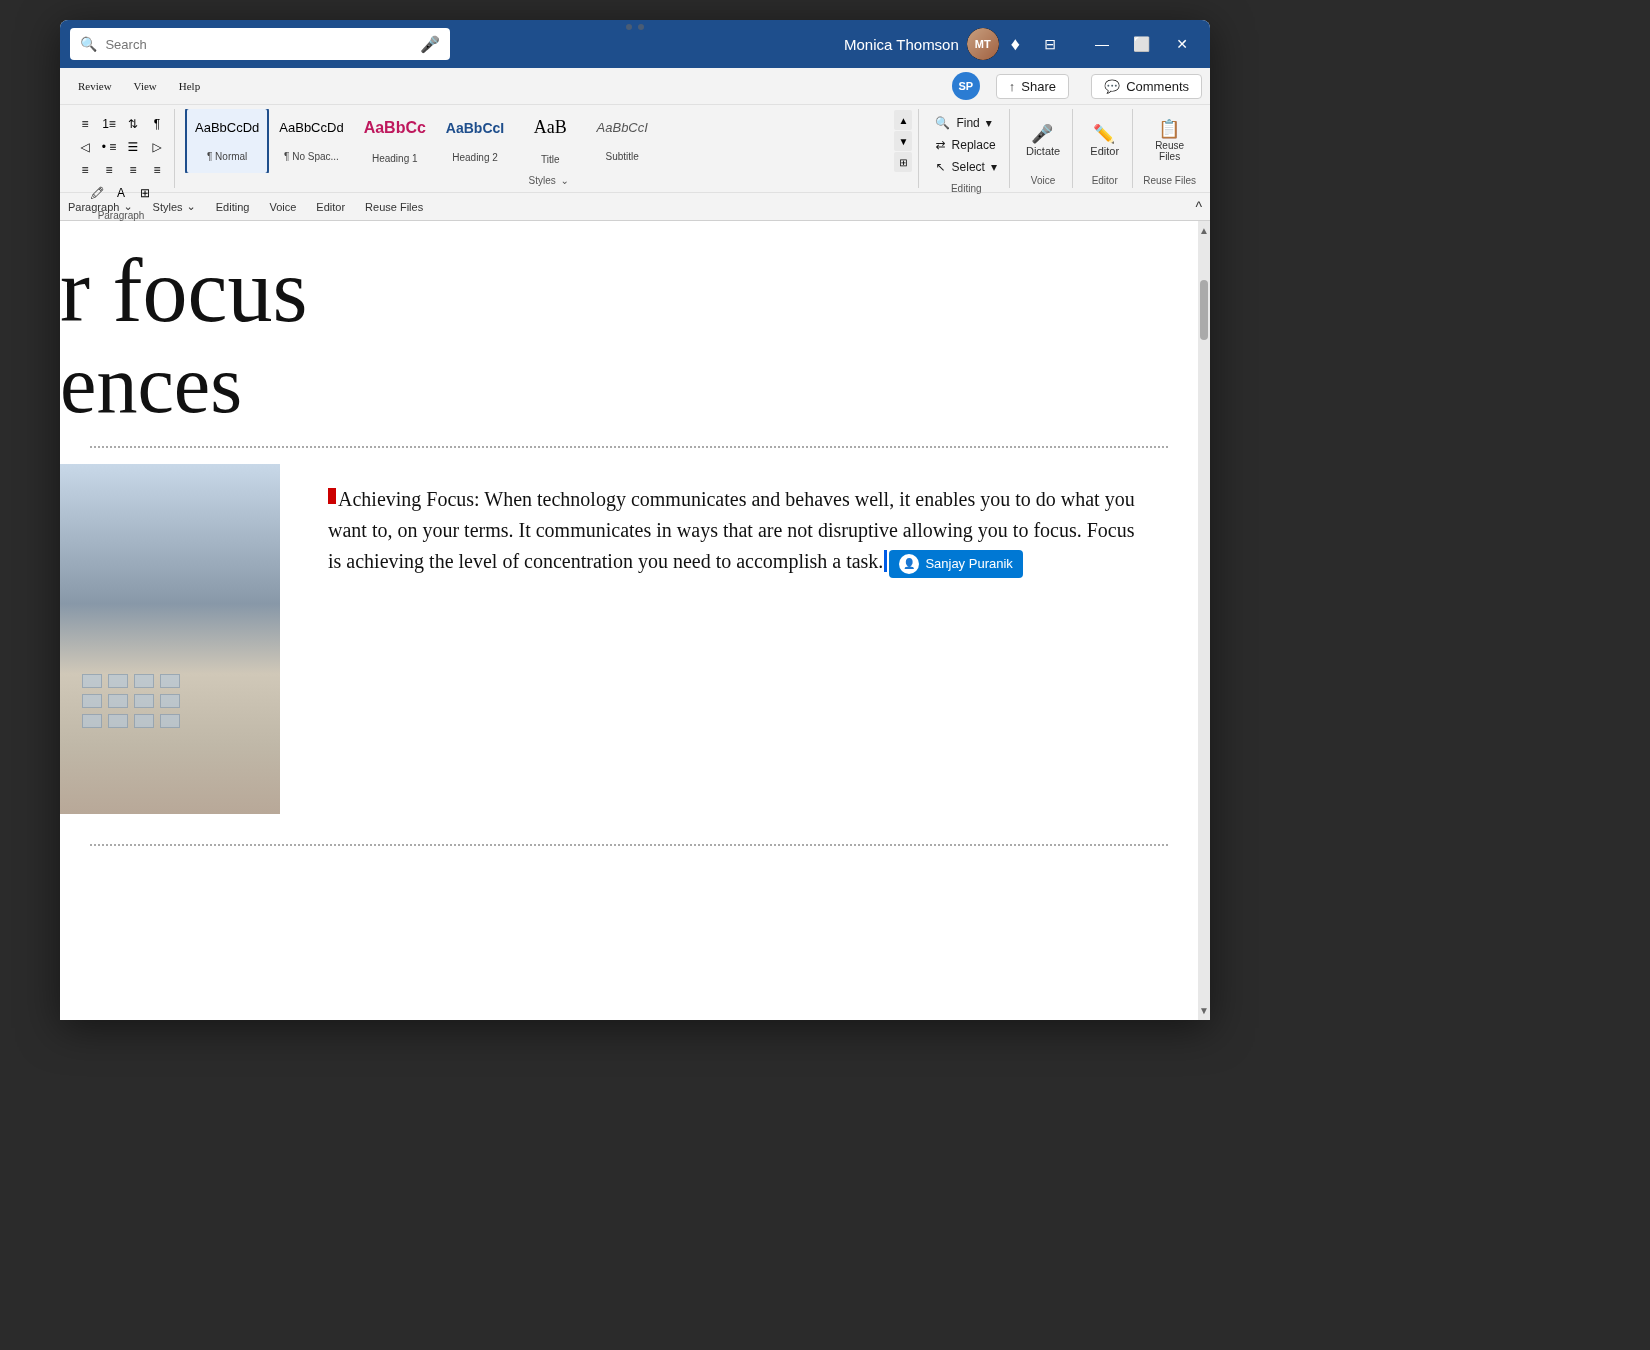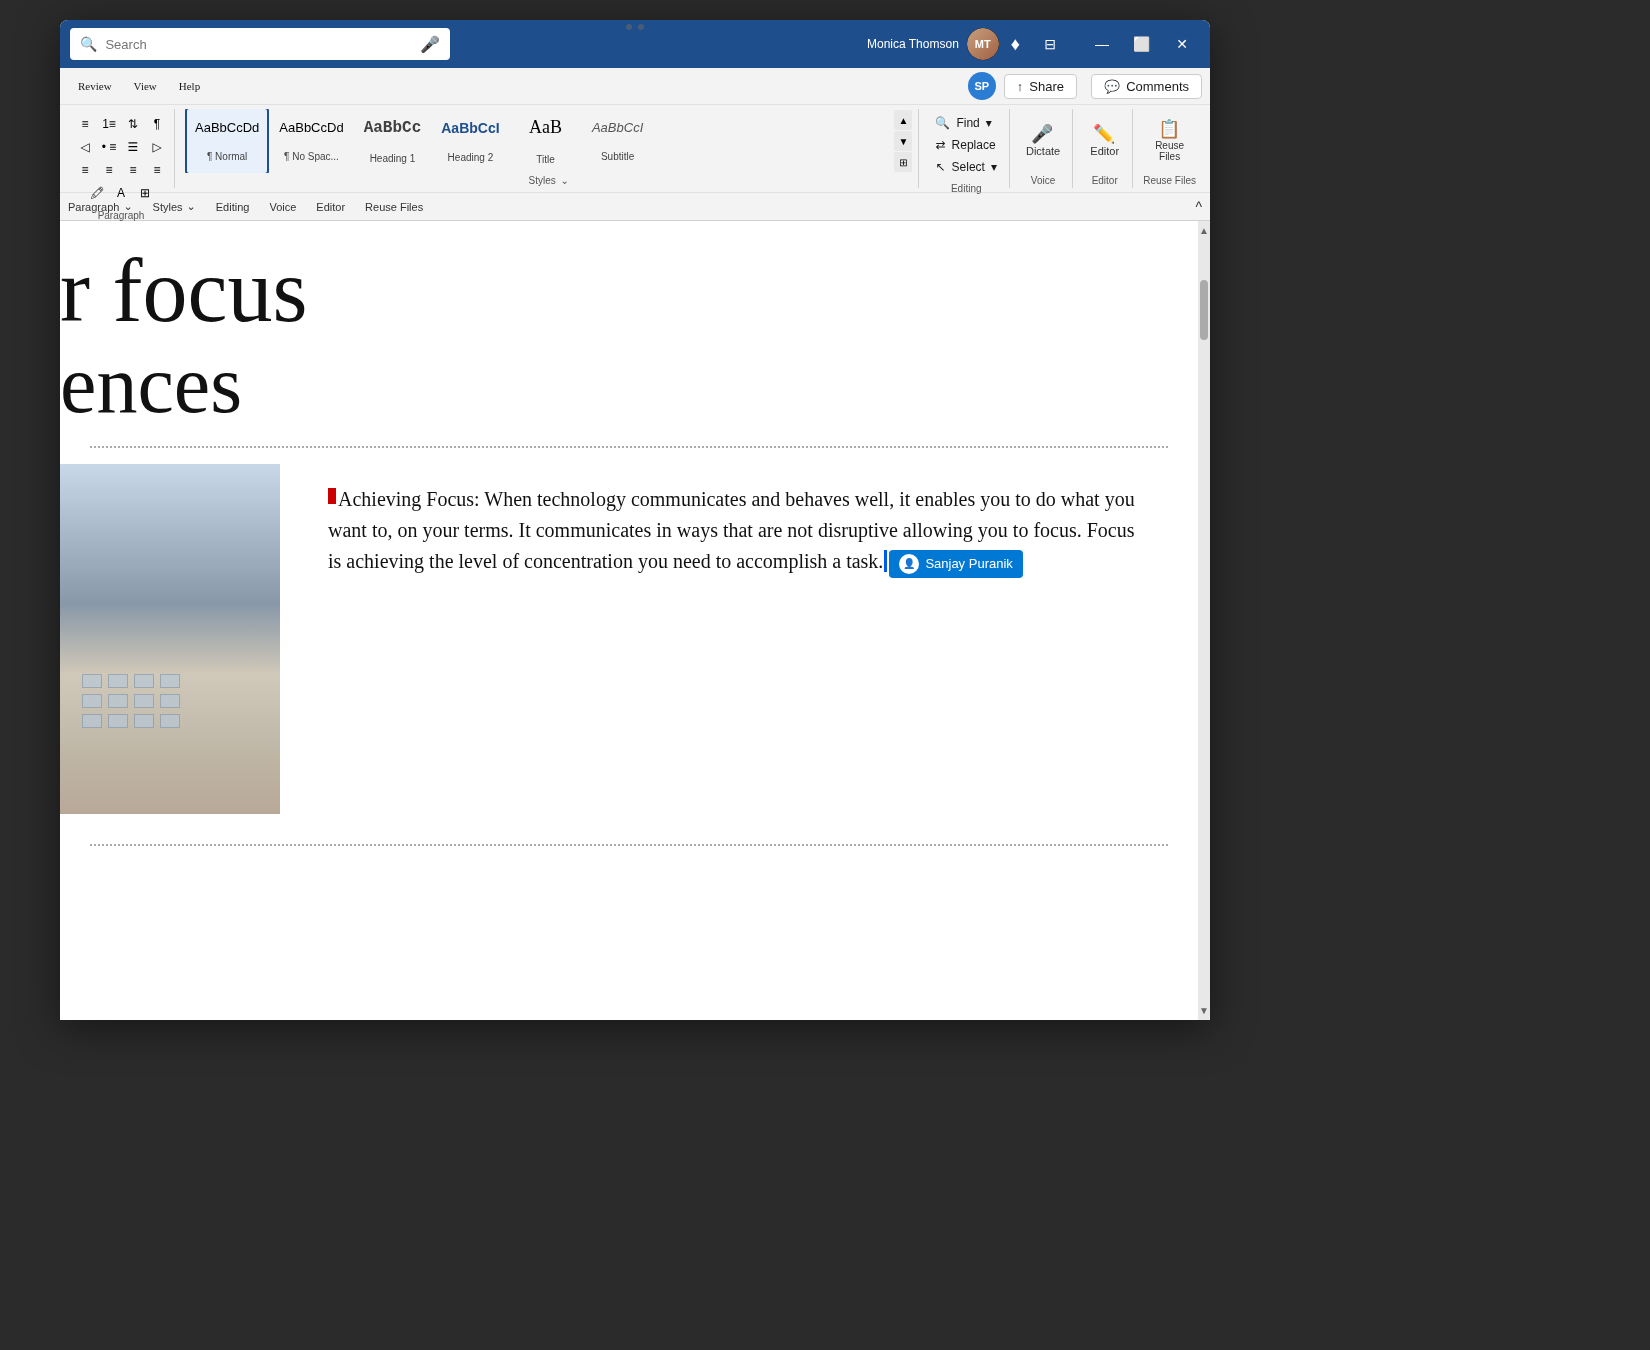--- a/index.html
+++ b/index.html
@@ -62,21 +62,21 @@
 
     .mic-icon {
       color: #555;
       font-size: 16px;
     }
 
     .title-bar-spacer { flex: 1; }
 
     .user-name {
       color: #fff;
-      font-size: 12px;
+      font-size: 15px;
       font-weight: 400;
     }
 
     .user-avatar {
       width: 32px;
       height: 32px;
       border-radius: 50%;
       background: #000000;
       display: flex;
       align-items: center;
@@ -275,21 +275,21 @@
       height: 68px;
       border: 2px solid transparent;
     }
     .style-item.active { border-color: #1e4e8c; background: #e8f0fb; }
 
     .style-preview {
       font-size: 14px;
       margin-bottom: 16px;
     }
     .style-preview.normal { font-size: 13px; }
-    .style-preview.heading1 { font-size: 16px; font-weight: bold; color: #404040; font-family: Liberation Mono, monospace; }
+    .style-preview.heading1 { font-size: 16px; font-weight: bold; color: #be185d; }
     .style-preview.heading2 { font-size: 14px; font-weight: bold; color: #1e4e8c; }
     .style-preview.title { font-size: 18px; font-family: Georgia, serif; }
     .style-preview.subtitle { font-size: 13px; color: #555; font-style: italic; }
     .style-preview.nospace { font-size: 13px; }
 
     .style-label {
       font-size: 10px;
       color: #444;
     }
 
@@ -585,21 +585,21 @@
       <div class="win-btn">⬜</div>
       <div class="win-btn close">✕</div>
     </div>
   </div>
 
   <div class="menu-bar">
     <div class="menu-item">Review</div>
     <div class="menu-item">View</div>
     <div class="menu-item">Help</div>
 
-    <div style="margin-left:auto; display:flex; align-items:center; gap:8px;">
+    <div style="margin-left:auto; display:flex; align-items:center; gap:16px;">
       <div class="sp-avatar">SP</div>
       <button class="share-btn">
         <span>↑</span>
         <span>Share</span>
       </button>
       <button class="comments-btn">
         <span>💬</span>
         <span>Comments</span>
       </button>
     </div>

